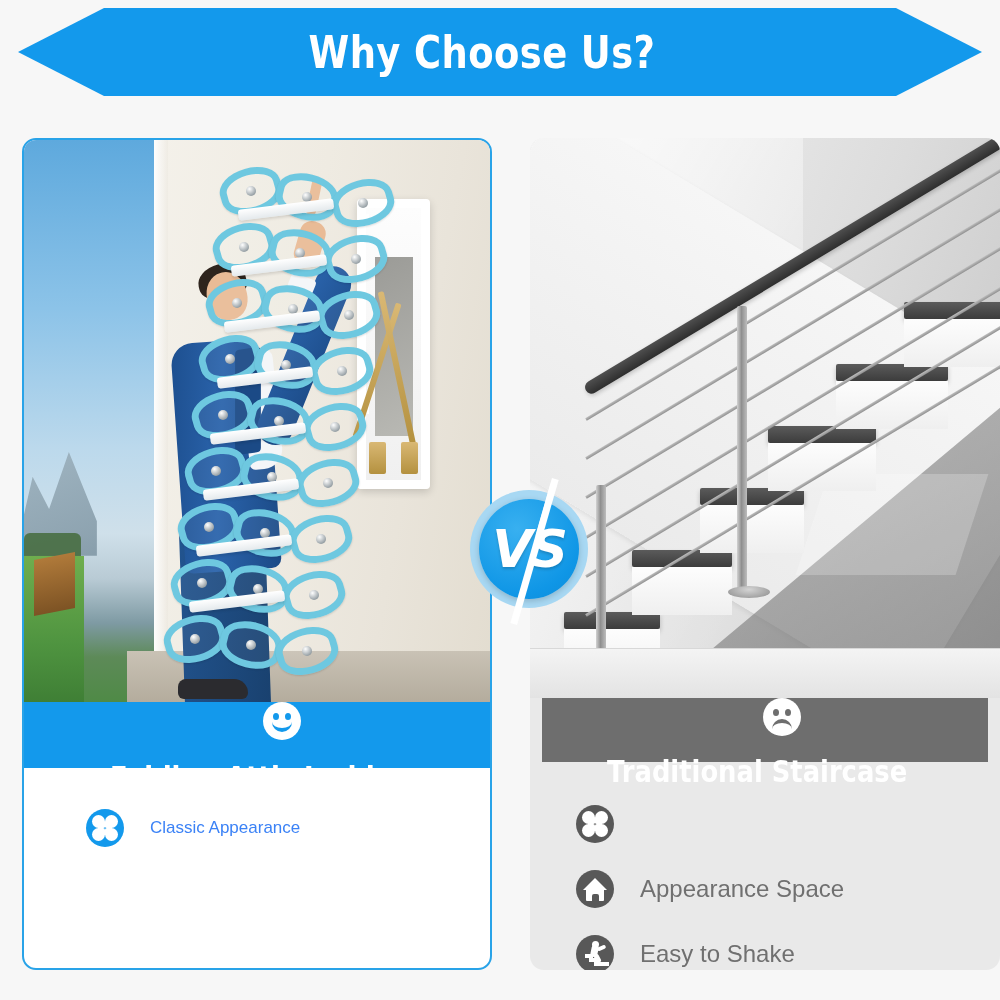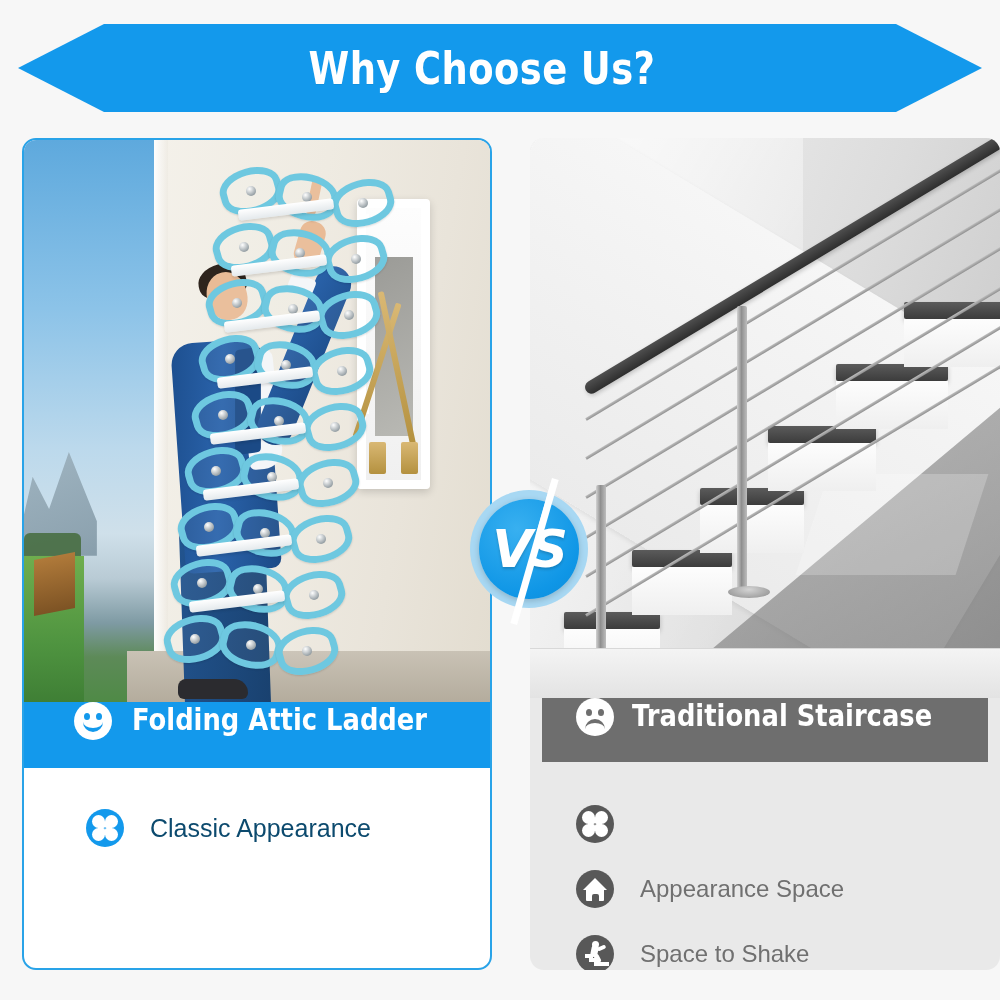--- a/index.html
+++ b/index.html
@@ -6,21 +6,21 @@
   body {
     width:1000px; height:1000px;
     background:#f7f7f7;
     font-family:"Liberation Sans", sans-serif;
     overflow:hidden;
     position:relative;
   }
 
   
   .header-wrap{
-    position:absolute; left:0; top:24px; width:1000px; height:88px;
+    position:absolute; left:0; top:8px; width:1000px; height:88px;
   }
   .banner{
     position:absolute; left:18px; top:0; width:964px; height:88px;
     background:#1399ec;
     clip-path:polygon(86px 0, 878px 0, 964px 44px, 878px 88px, 86px 88px, 0 44px);
   }
   .banner-title{
     position:absolute; left:0; top:0; width:964px; height:88px;
     display:flex; align-items:center; justify-content:center;
     color:#ffffff;
@@ -259,22 +259,23 @@
     background:linear-gradient(#f4f4f4,#e3e3e3);
     border-top:1px solid #d8d8d8;
   }
   .st-skirt{
     position:absolute; left:0; bottom:7%; width:100%; height:7px;
     background:#cfcfcf;
   }
 
   
   .bar{
-    position:absolute; display:flex; align-items:flex-start;
+    position:absolute; display:flex; align-items:center;
     color:#ffffff;
+    flex-direction:column;
   }
   .bar-left{
     left:0; top:562px; width:100%; height:66px;
     background:#1399ec; padding-left:50px; gap:20px;
   }
   .bar-right{
     left:12px; top:560px; width:446px; height:64px;
     background:#6e6e6e; padding-left:34px; gap:18px;
   }
   .bar-label{
@@ -310,21 +311,21 @@
   .card-right .list{ padding-left:46px; top:634px; }
   .row{
     display:flex; align-items:center; gap:26px; height:52px; margin-bottom:13px;
   }
   .ic{
     width:38px; height:38px; border-radius:50%;
     background:#1399ec; position:relative; flex:0 0 auto;
   }
   .card-right .ic{ background:#585858; }
   .row-label{
-    font-size:25px; color:#0c4a6e; white-space:nowrap;
+    font-size:17px; color:#3b82f6; white-space:nowrap;
     font-family:"Liberation Sans", sans-serif;
   }
   .card-right .row-label{ color:#707070; font-size:24px; }
 
   
   .g-flower b{
     position:absolute; width:13px; height:13px; background:#fff; border-radius:4px 4px 4px 4px;
   }
   .g-flower b:nth-child(1){ left:6px; top:6px; border-radius:7px 7px 2px 7px; }
   .g-flower b:nth-child(2){ right:6px; top:6px; border-radius:7px 7px 7px 2px; }
@@ -598,21 +599,21 @@
     <div class="row">
       <span class="ic g-stair">
         <b class="s1 step"></b>
           <b class="s2 step"></b>
           <b class="s3 step"></b>
         <b class="headd"></b>
           <b class="torso"></b>
           <b class="leg"></b>
           <b class="armm"></b>
       </span>
-      <span class="row-label">Space to Shake</span>
+      <span class="row-label">Easy to Shake</span>
     </div>
   </div>
 </div>
 
 <div class="vs">
   <div class="vs-halo"></div>
   <div class="vs-disc"></div>
   <div class="vs-text">VS</div>
   <div class="vs-bolt"></div>
   <div class="vs-bolt2"></div>

